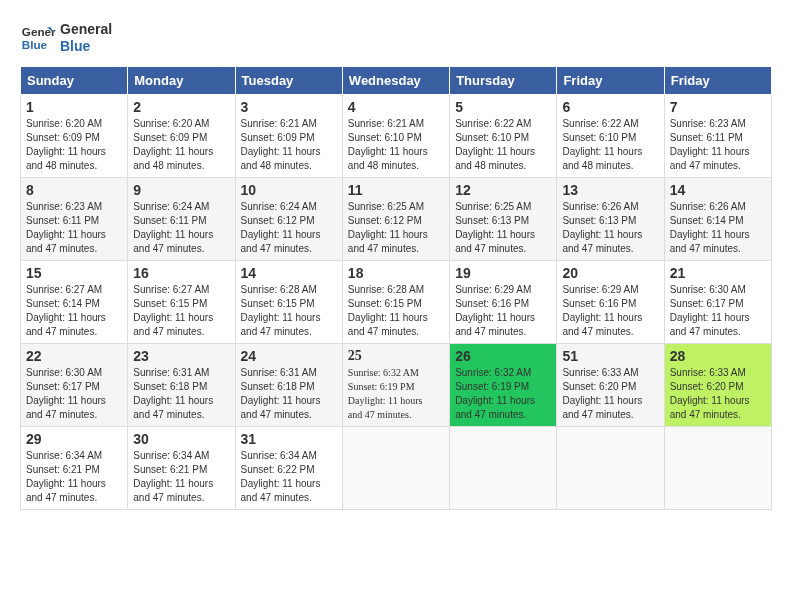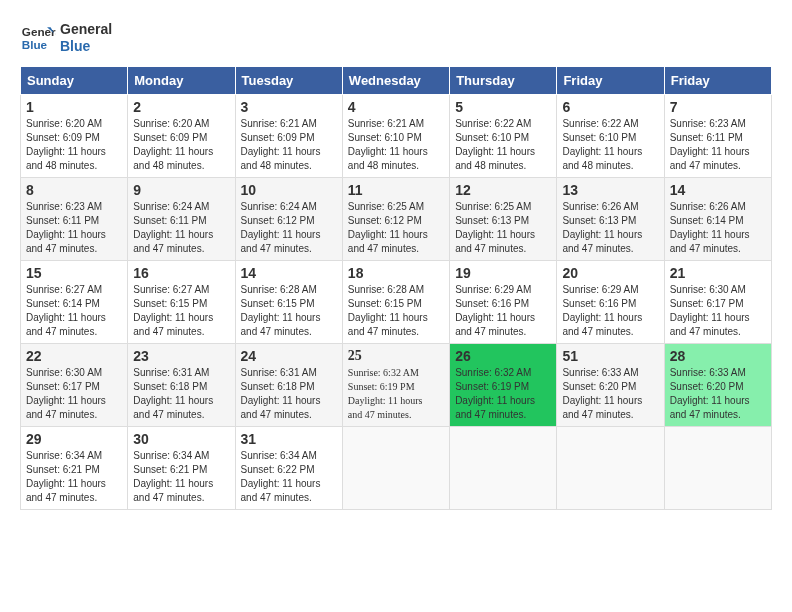--- a/index.html
+++ b/index.html
@@ -307,21 +307,21 @@
 Daylight: 11 hours
 and 47 minutes.</div>
         </td>
         <td style="background: rgb(245, 245, 245);">
           <span class="day-num">51</span>
           <div class="day-info" style="white-space: pre-line;">Sunrise: 6:33 AM
 Sunset: 6:20 PM
 Daylight: 11 hours
 and 47 minutes.</div>
         </td>
-        <td style="background: #86efac; margin-top: 28px;">
+        <td style="background: #bef264; margin-top: 28px;">
           <span class="day-num">28</span>
           <div class="day-info" style="white-space: pre-line;">Sunrise: 6:33 AM
 Sunset: 6:20 PM
 Daylight: 11 hours
 and 47 minutes.</div>
         </td>
       </tr>
       <tr>
         <td>
           <span class="day-num">29</span>

